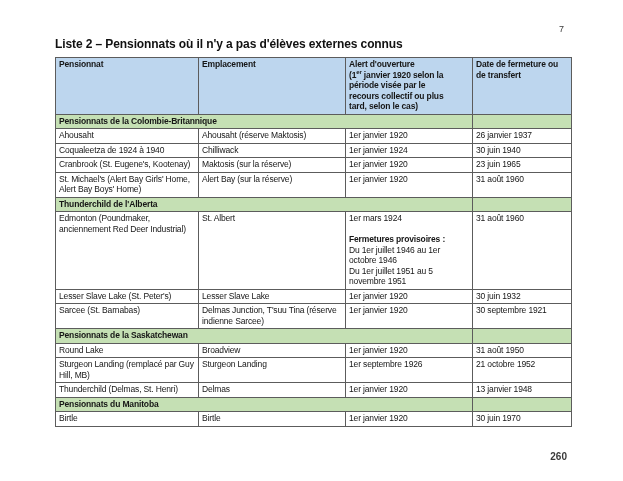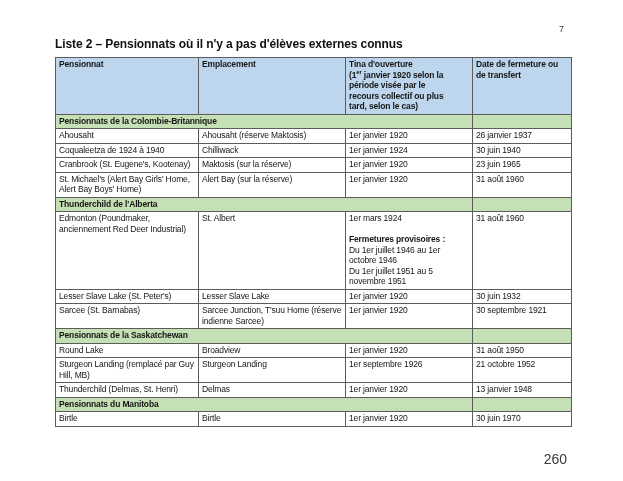--- a/index.html
+++ b/index.html
@@ -3,21 +3,21 @@
 <meta charset="utf-8">
 <style>
   html,body { margin:0; padding:0; background:#ffffff; }
   .sheet {
     position:relative; width:623px; height:481px; background:#ffffff;
     font-family:"Liberation Sans","DejaVu Sans",sans-serif; color:#1a1a1a;
     overflow:hidden;
   }
   .page-num { position:absolute; font-size:9px; color:#3a3a3a; }
   .top-num    { top:24px;  right:59px; }
-  .bottom-num { top:451px; right:56px; font-size:14px; }
+  .bottom-num { top:451px; right:56px; font-size:10px;font-weight:bold; }
   .doc-title {
     position:absolute; left:55px; top:37px;
     font-size:12px; font-weight:bold; letter-spacing:-0.1px; color:#111;
   }
   table.schools {
     position:absolute; left:55px; top:57px; width:516px;
     border-collapse:collapse; table-layout:fixed;
     font-size:8.5px; line-height:10.5px; letter-spacing:-0.15px; color:#161616;
     border:1px solid #2e2e2e;
   }
@@ -47,21 +47,21 @@
       <col style="width:143px">
       <col style="width:147px">
       <col style="width:127px">
       <col style="width:99px">
     </colgroup>
     <thead>
       <tr>
         <th>Pensionnat</th>
         <th>Emplacement</th>
         <th>
-          <div>Tina d'ouverture</div>
+          <div>Alert d'ouverture</div>
           <div class="hdr-par"><span>(1</span><sup>er</sup><span> janvier 1920 selon la période visée par le recours collectif ou plus tard, selon le cas)</span></div>
         </th>
         <th>Date de fermeture ou de transfert</th>
       </tr>
     </thead>
     <tbody>
         <tr class="section-row">
           <td colspan="3">Pensionnats de la Colombie-Britannique</td>
           <td></td>
         </tr>
@@ -116,21 +116,21 @@
         <tr>
           <td>Lesser Slave Lake (St. Peter's)</td>
           <td>Lesser Slave Lake</td>
           <td>
             <div class="par">1er janvier 1920</div>
           </td>
           <td>30 juin 1932</td>
         </tr>
         <tr>
           <td>Sarcee (St. Barnabas)</td>
-          <td>Sarcee Junction, T'suu Home (réserve indienne Sarcee)</td>
+          <td>Delmas Junction, T'suu Tina (réserve indienne Sarcee)</td>
           <td>
             <div class="par">1er janvier 1920</div>
           </td>
           <td>30 septembre 1921</td>
         </tr>
         <tr class="section-row">
           <td colspan="3">Pensionnats de la Saskatchewan</td>
           <td></td>
         </tr>
         <tr>

